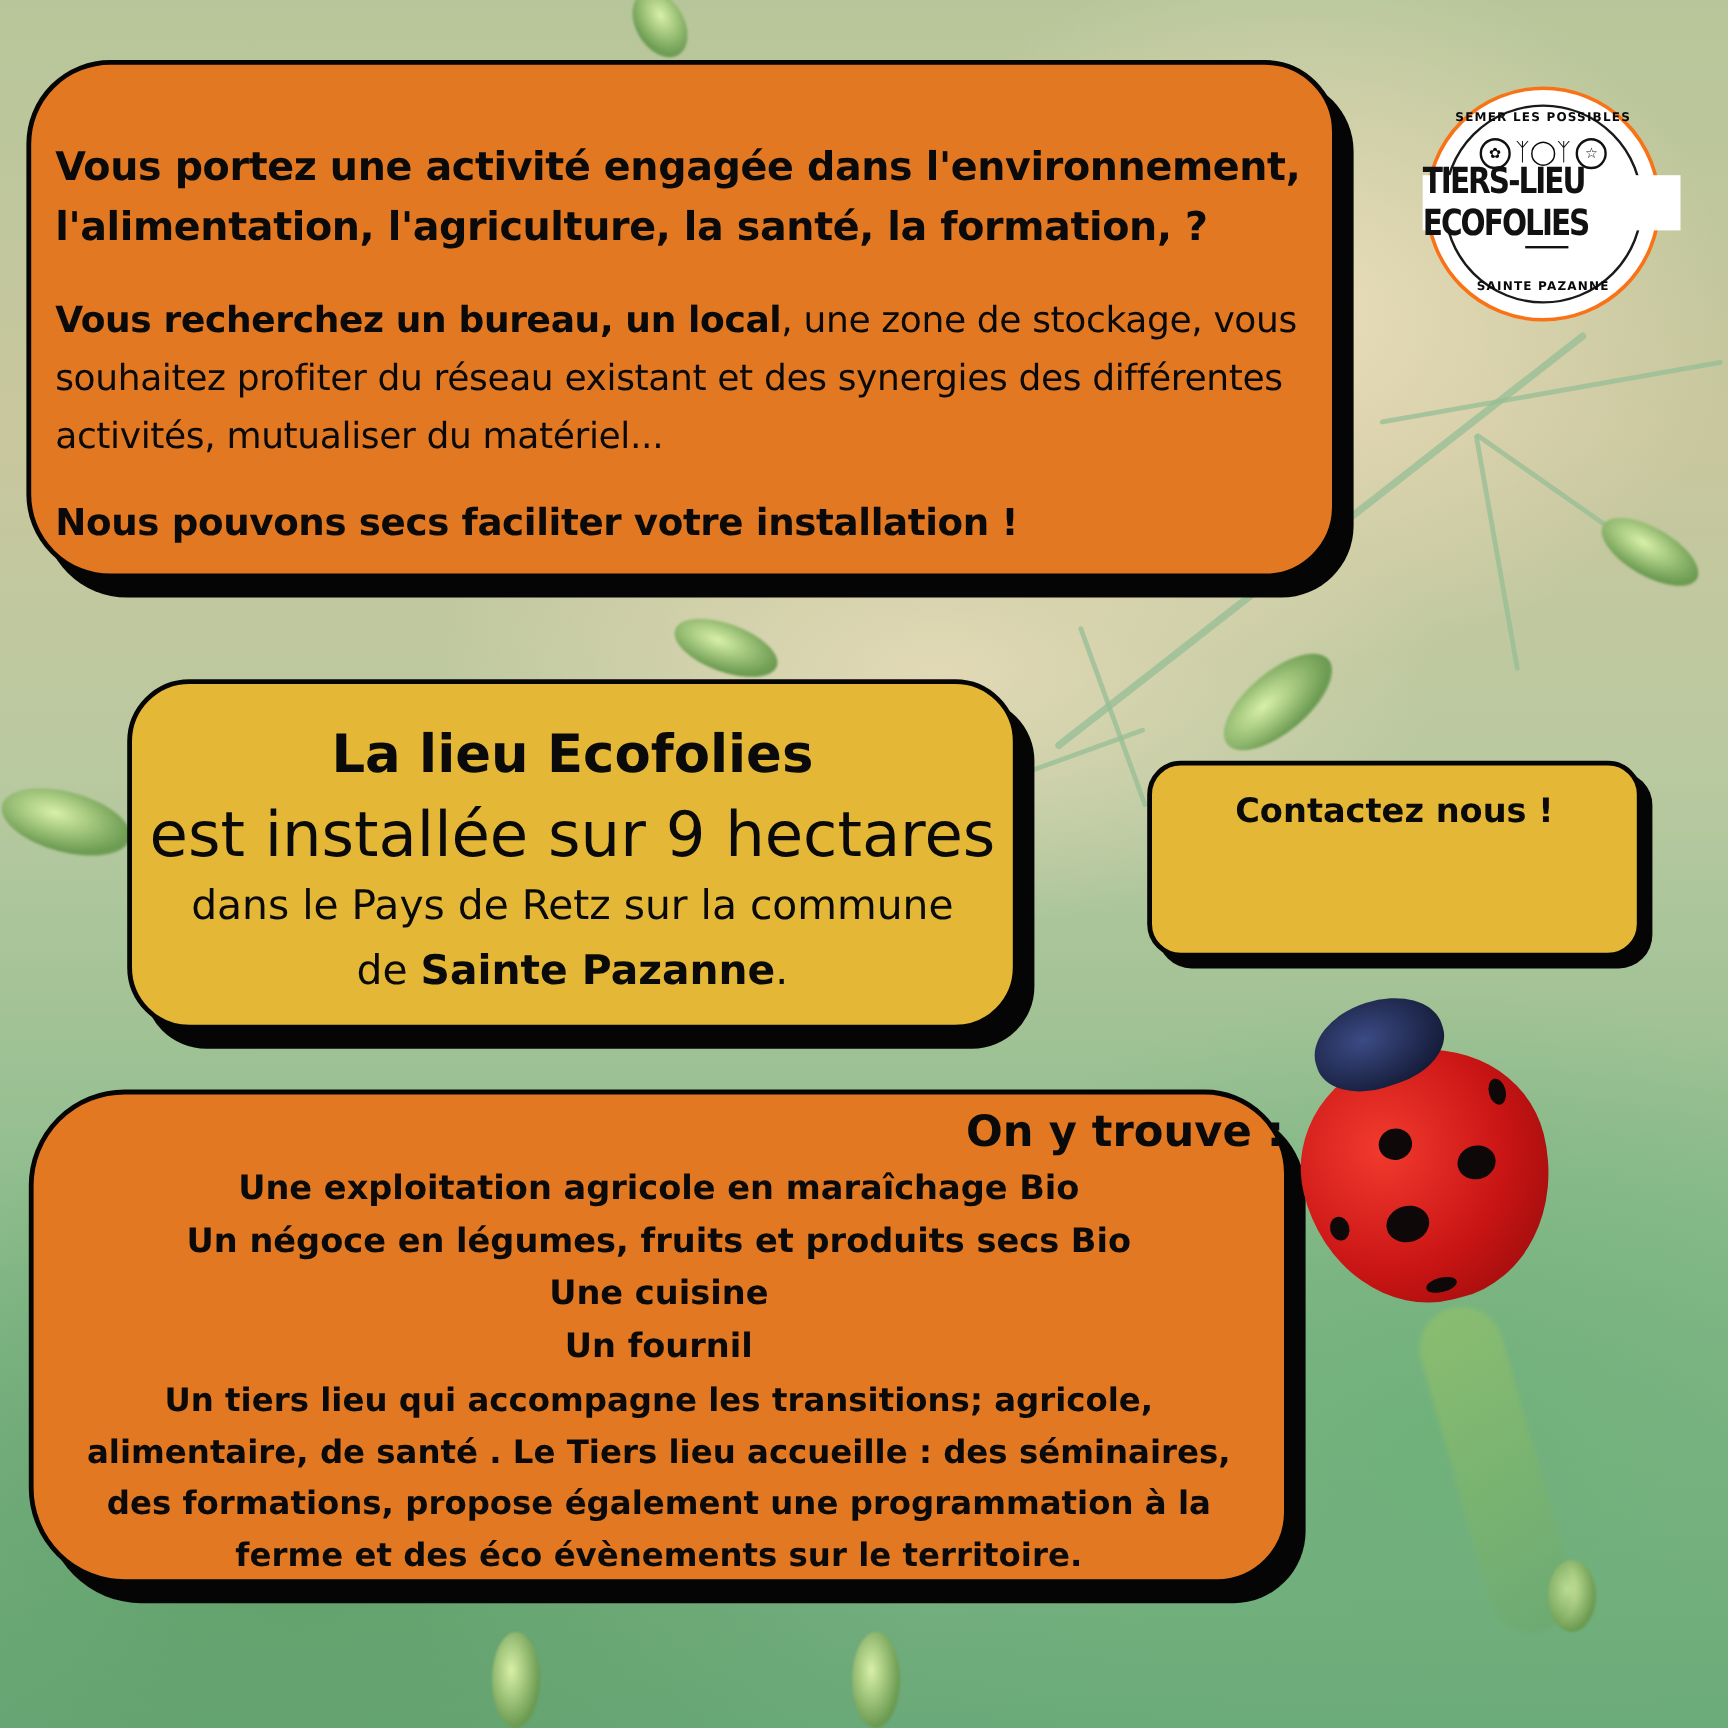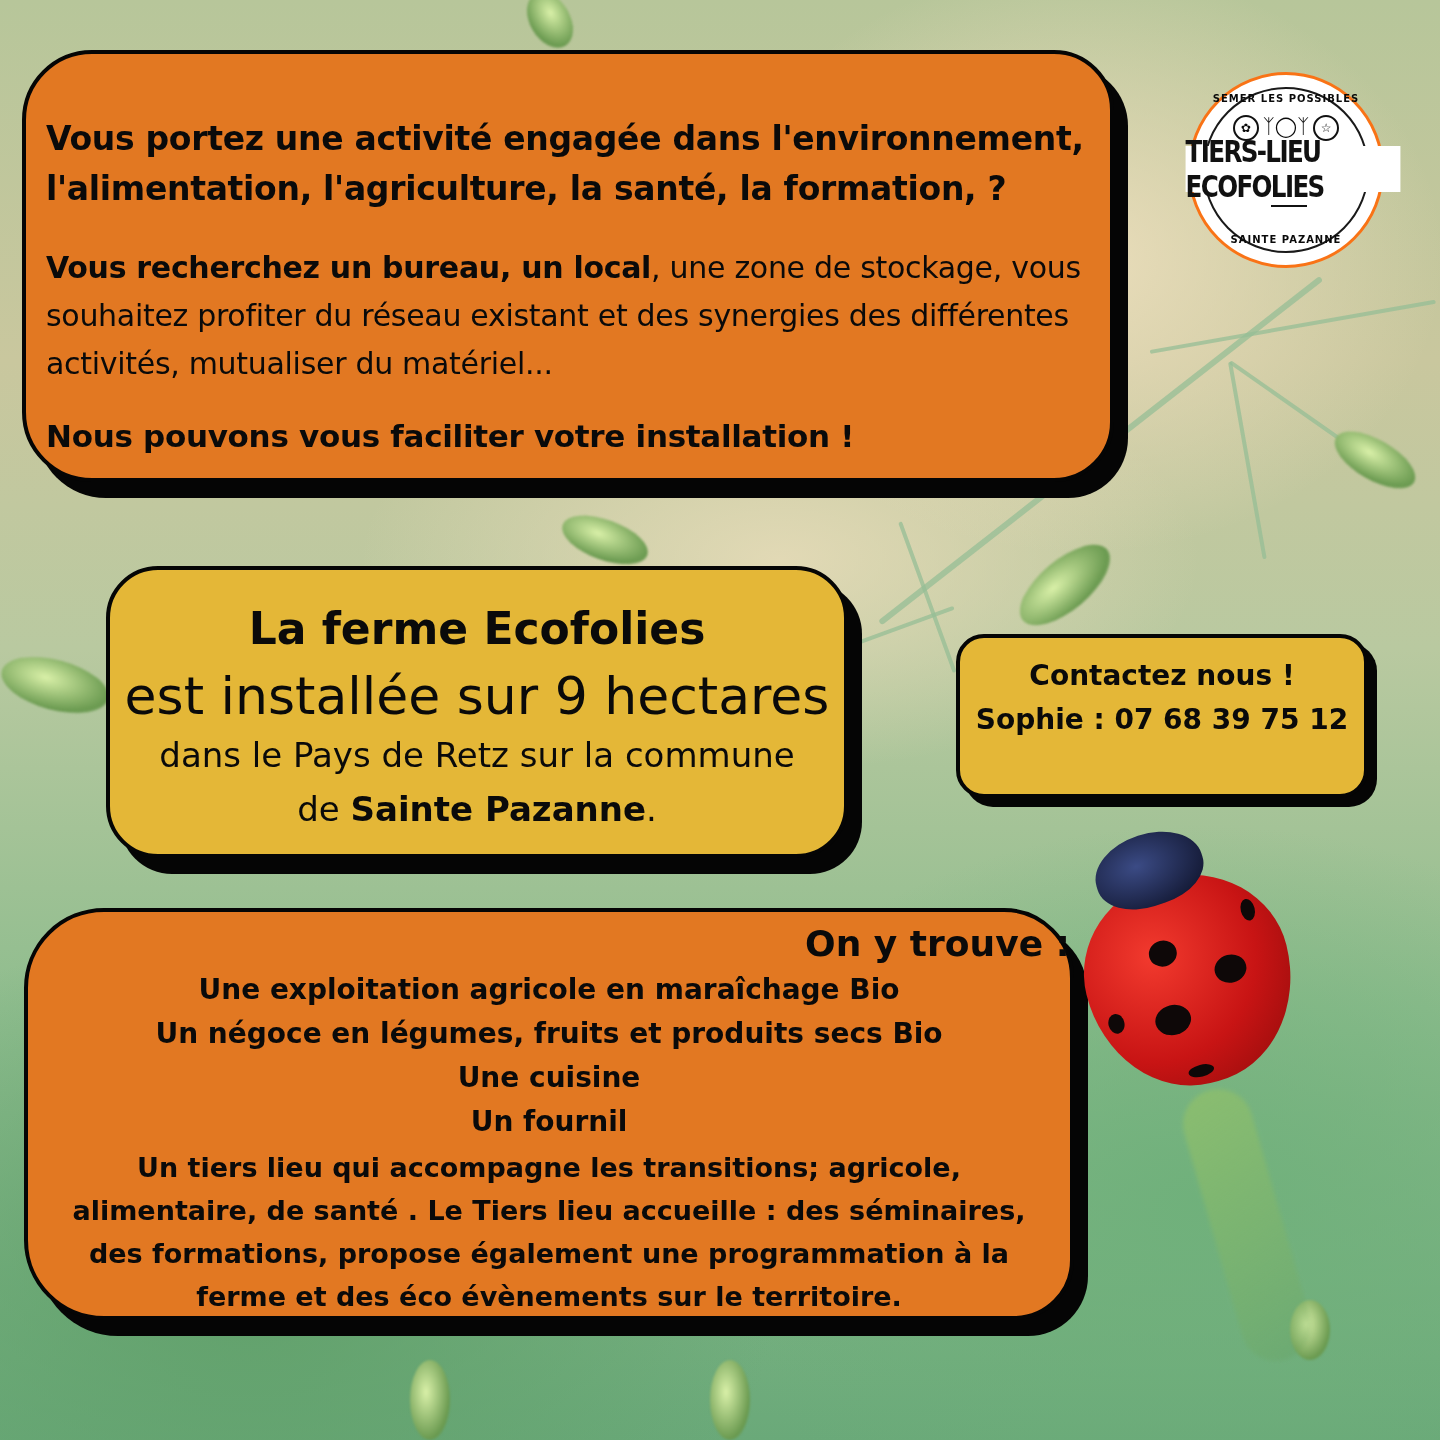--- a/index.html
+++ b/index.html
@@ -94,35 +94,34 @@
   <div class="dash"></div>
   <div class="arc-bottom">SAINTE PAZANNE</div>
 </div>
 <div id="logo-title">TIERS-LIEU ECOFOLIES</div>
 
 <div id="box-intro" class="card orange">
   <p class="intro-q" style="width:1060px;margin-top:40px;">Vous portez une activité engagée dans l'environnement, l'alimentation, l'agriculture, la santé, la formation, ?</p>
   <p class="intro-body" style="width:1040px;">
     <b>Vous recherchez un bureau, un local</b><span>, une zone de stockage, vous souhaitez profiter du réseau existant et des synergies des différentes activités, mutualiser du matériel...</span>
   </p>
-  <p class="intro-cta">Nous pouvons vous faciliter votre installation !</p>
+  <p class="intro-cta">Nous pouvons secs faciliter votre installation !</p>
 </div>
 
 <div id="box-farm" class="card yellow">
-  <div class="farm-title">La ferme Ecofolies</div>
+  <div class="farm-title">La lieu Ecofolies</div>
   <div class="farm-line1">est installée sur 9 hectares</div>
   <div class="farm-line2">dans le Pays de Retz sur la commune</div>
   <div class="farm-line3">
     <span>de </span><b>Sainte Pazanne</b><span>.</span>
   </div>
 </div>
 
 <div id="box-contact" class="card yellow">
   <div class="contact-line">Contactez nous !</div>
-  <div class="contact-line">Sophie : 07 68 39 75 12</div>
 </div>
 
 <div id="box-list" class="card orange">
   <div class="list-title">On y trouve :</div>
   <div class="list-item">Une exploitation agricole en maraîchage Bio</div>
   <div class="list-item">Un négoce en légumes, fruits et produits secs Bio</div>
   <div class="list-item">Une cuisine</div>
   <div class="list-item">Un fournil</div>
   <div class="list-desc">Un tiers lieu qui accompagne les transitions; agricole, alimentaire, de santé . Le Tiers lieu accueille : des séminaires, des formations, propose également une programmation à la ferme et des éco évènements sur le territoire.</div>
 </div>

